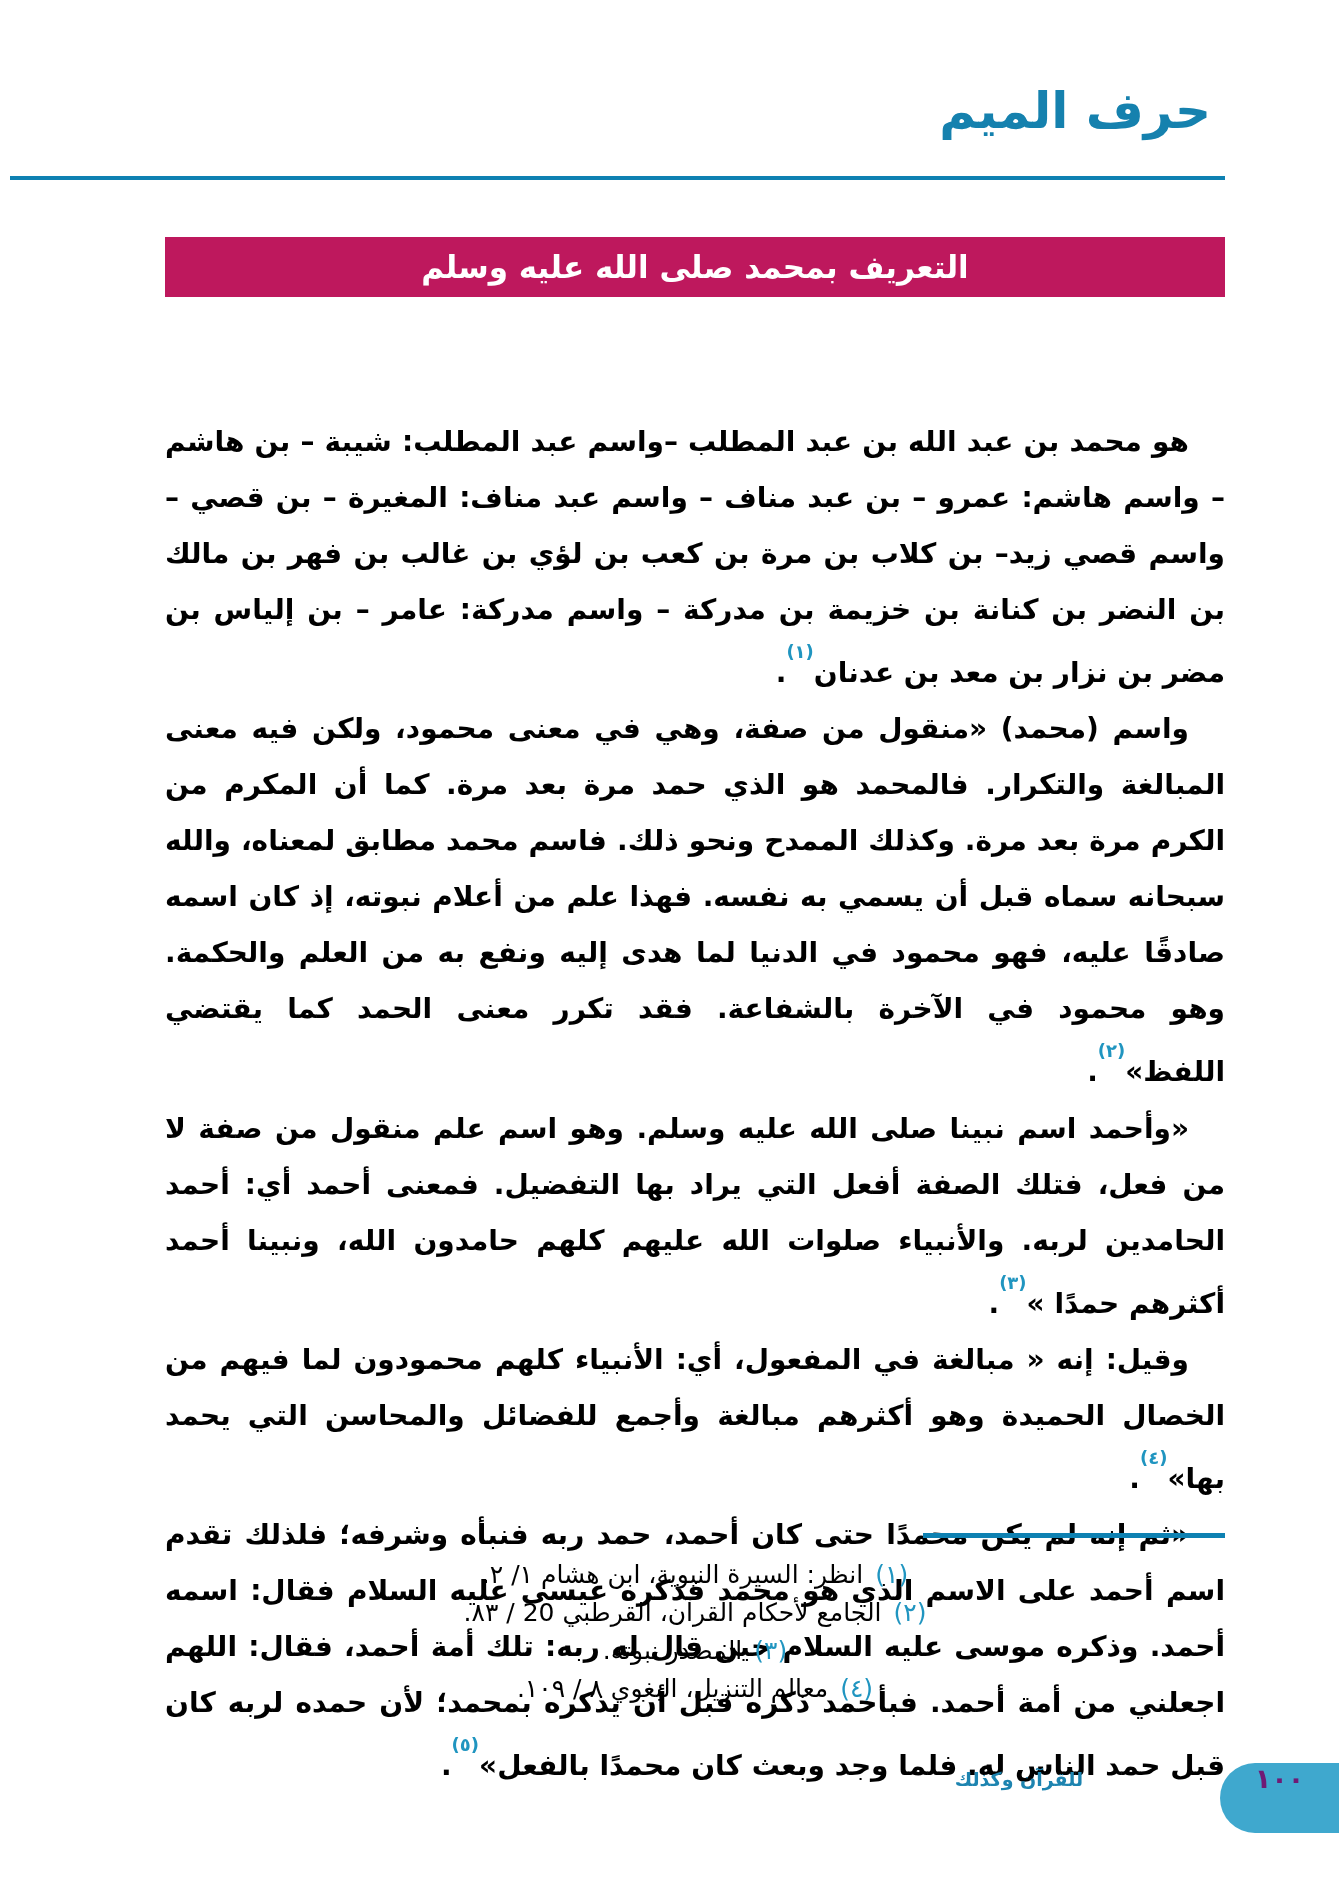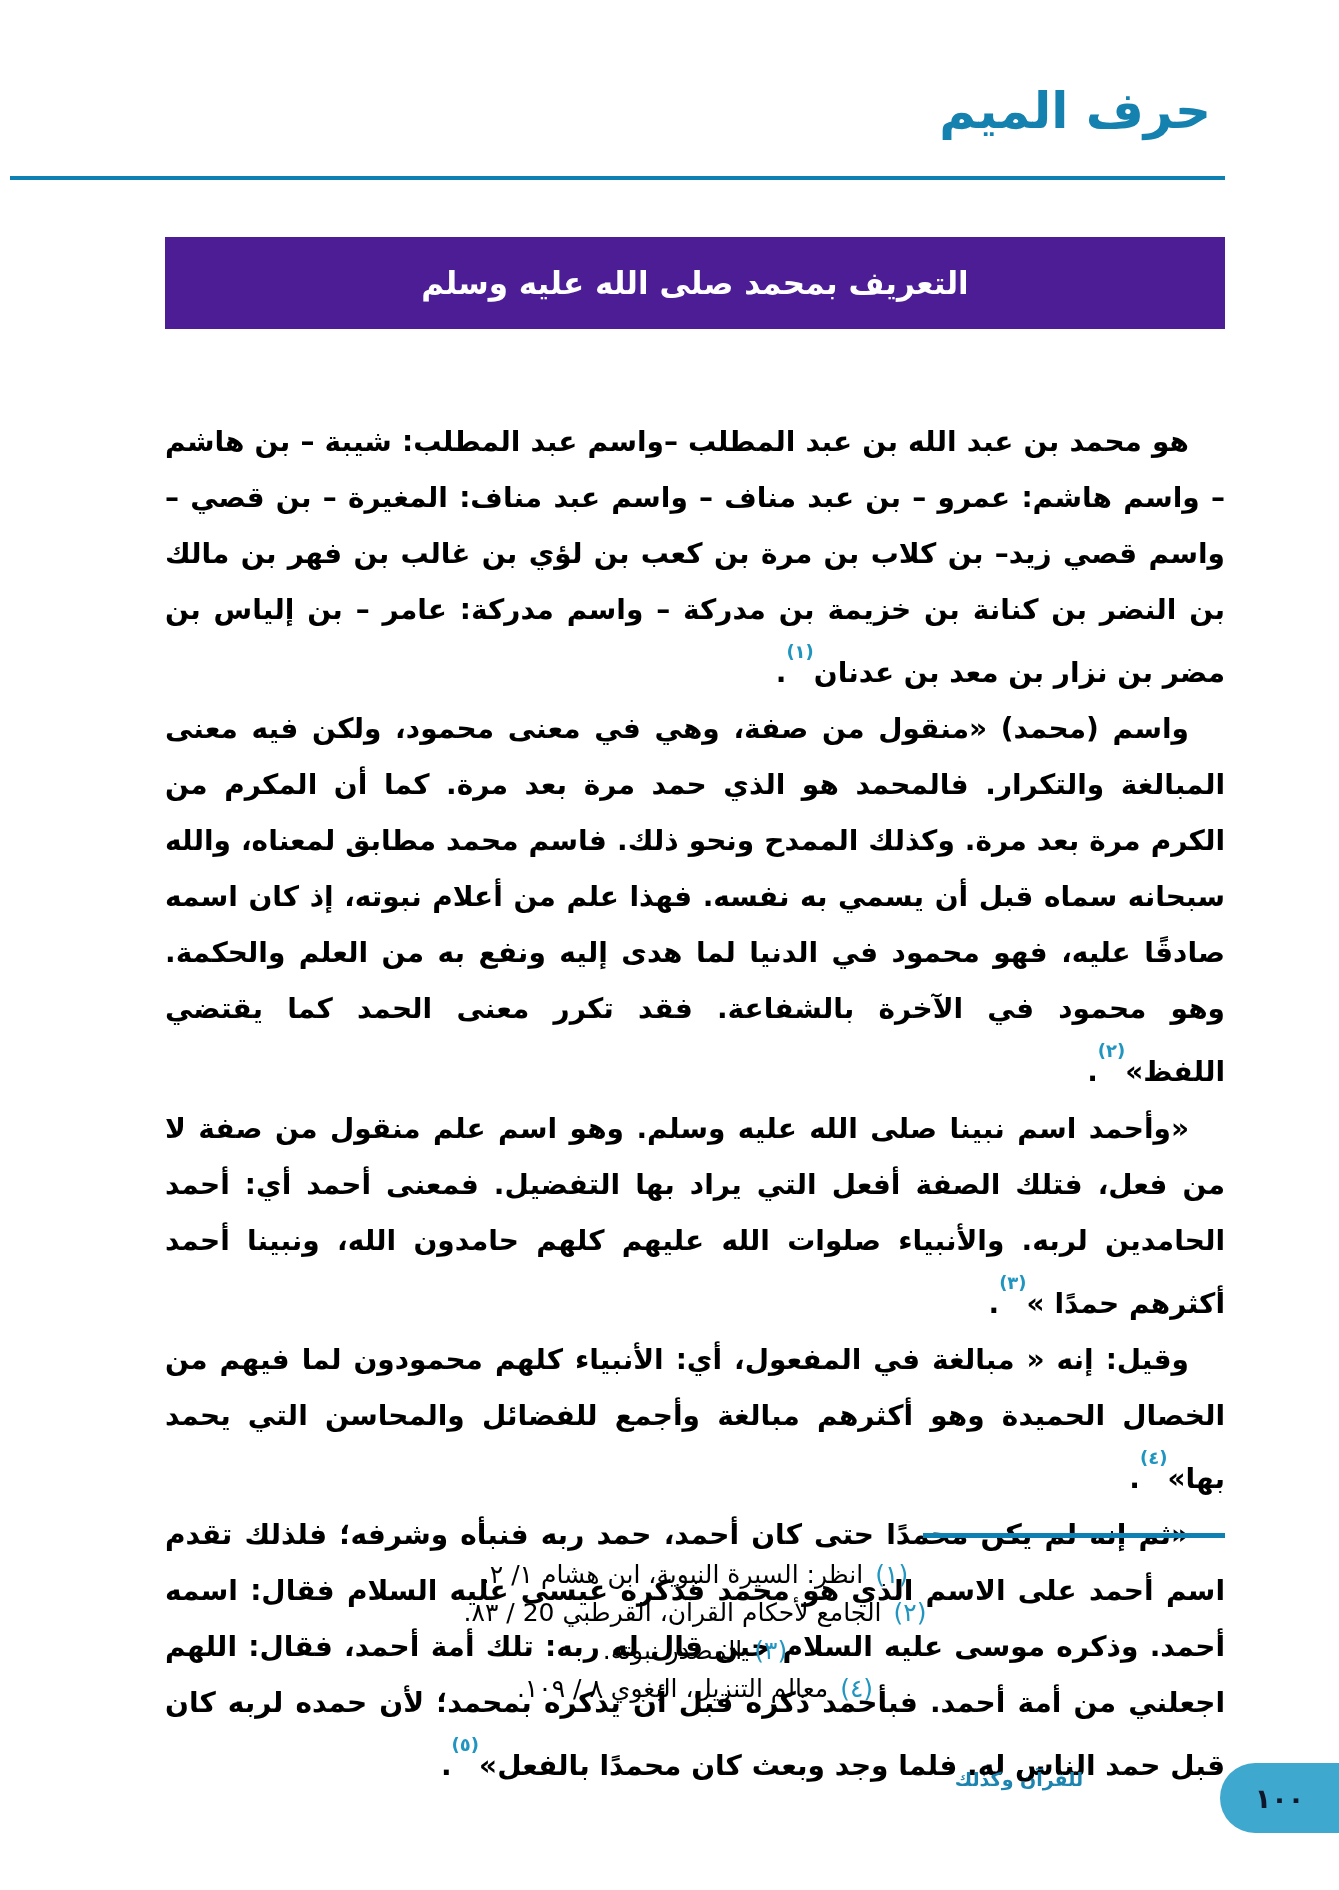--- a/index.html
+++ b/index.html
@@ -18,22 +18,22 @@
     color:#1581ae;font-size:50px;font-weight:bold;
     letter-spacing:-2px;
     line-height:1;
   }
   .header-rule{
     position:absolute;top:176px;left:10px;right:114px;
     height:4px;background:#0e81b2;
   }
   
   .banner{
-    position:absolute;top:237px;left:165px;right:114px;height:92px;
-    background:#4c1d95;
+    position:absolute;top:237px;left:165px;right:114px;height:60px;
+    background:#be185d;
     display:flex;align-items:center;justify-content:center;
   }
   .banner-title{
     color:#ffffff;font-size:31px;font-weight:bold;
   }
   
   .heading{
     position:absolute;top:346px;right:114px;left:165px;
     color:#1987b8;font-size:30px;font-weight:bold;
     text-align:right;
@@ -67,22 +67,22 @@
     position:absolute;top:1768px;right:159px;width:322px;
     text-align:center;color:#1d84b0;
   }
   .logo-line1{font-size:32px;font-weight:bold;line-height:1.25;letter-spacing:-1px;}
   .logo-line2{font-size:19px;font-weight:bold;}
   
   .page-badge{
     position:absolute;top:1763px;right:0;width:119px;height:70px;
     background:#3fa8ce;
     border-radius:35px 0 0 35px;
-    display:flex;align-items:center;justify-content:center;
-    color:#0f172a;font-size:27px;font-weight:bold;
+    display:flex;align-items:flex-start;justify-content:center;
+    color:#701a75;font-size:27px;font-weight:bold;
   }
 </style>
 </head>
 <body>
 
 <div class="page">
 
   <div class="header-callig">حرف الميم</div>
   <div class="header-rule"></div>
 

